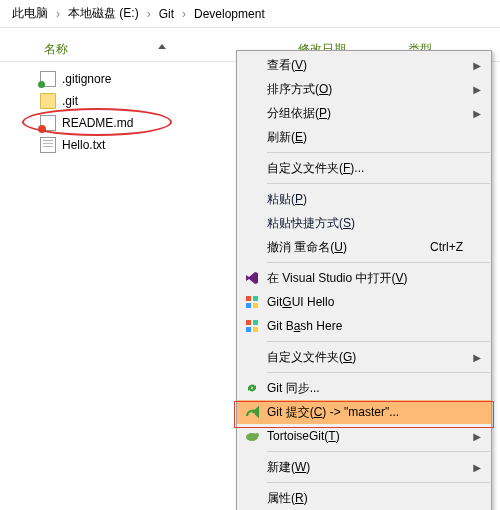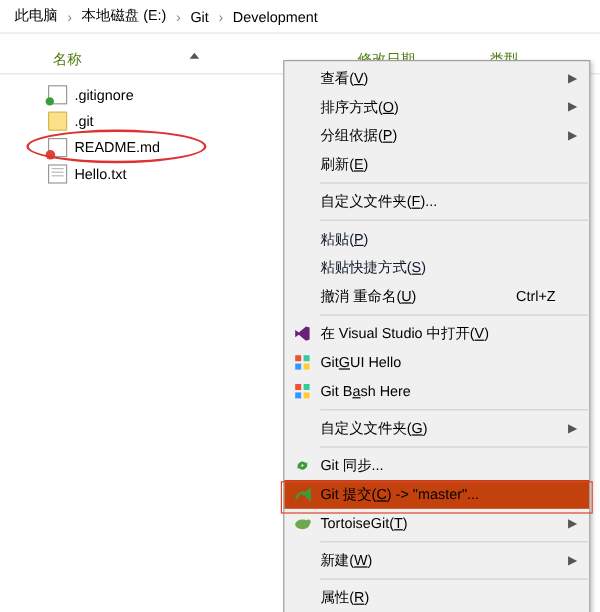--- a/index.html
+++ b/index.html
@@ -32,21 +32,21 @@
   
   .menu { position: absolute; left: 236px; top: 50px; width: 256px; background: #f0f0f0; border: 1px solid #a0a0a0; box-shadow: 2px 2px 4px rgba(0,0,0,.25); padding: 2px 0; }
   .mi { display: flex; align-items: center; height: 24px; padding-left: 30px; position: relative; color: #000; }
   .mi.disabled { color: #0f172a; }
   .mi .u { text-decoration: underline; }
   .mi .sc { position: absolute; right: 28px; }
   .mi .arrow { position: absolute; right: 10px; font-size: 10px; color: #555; }
   .mi .micon { position: absolute; left: 7px; top: 4px; width: 16px; height: 16px; }
   .svgc { width:16px; height:16px; display:block; }
   .sep-line { height: 1px; background: #d0d0d0; margin: 3px 1px 3px 30px; }
-  .mi.selected { background: #c2410c; }
+  .mi.selected { background: #fdba74; }
 
   .redbox { position: absolute; border: 1px solid #d43; pointer-events: none; }
 </style>
 </head>
 <body>
 
 <div class="crumbs">
   <span>此电脑</span>
   <span class="sep">›</span>
   <span>本地磁盘 (E:)</span>

